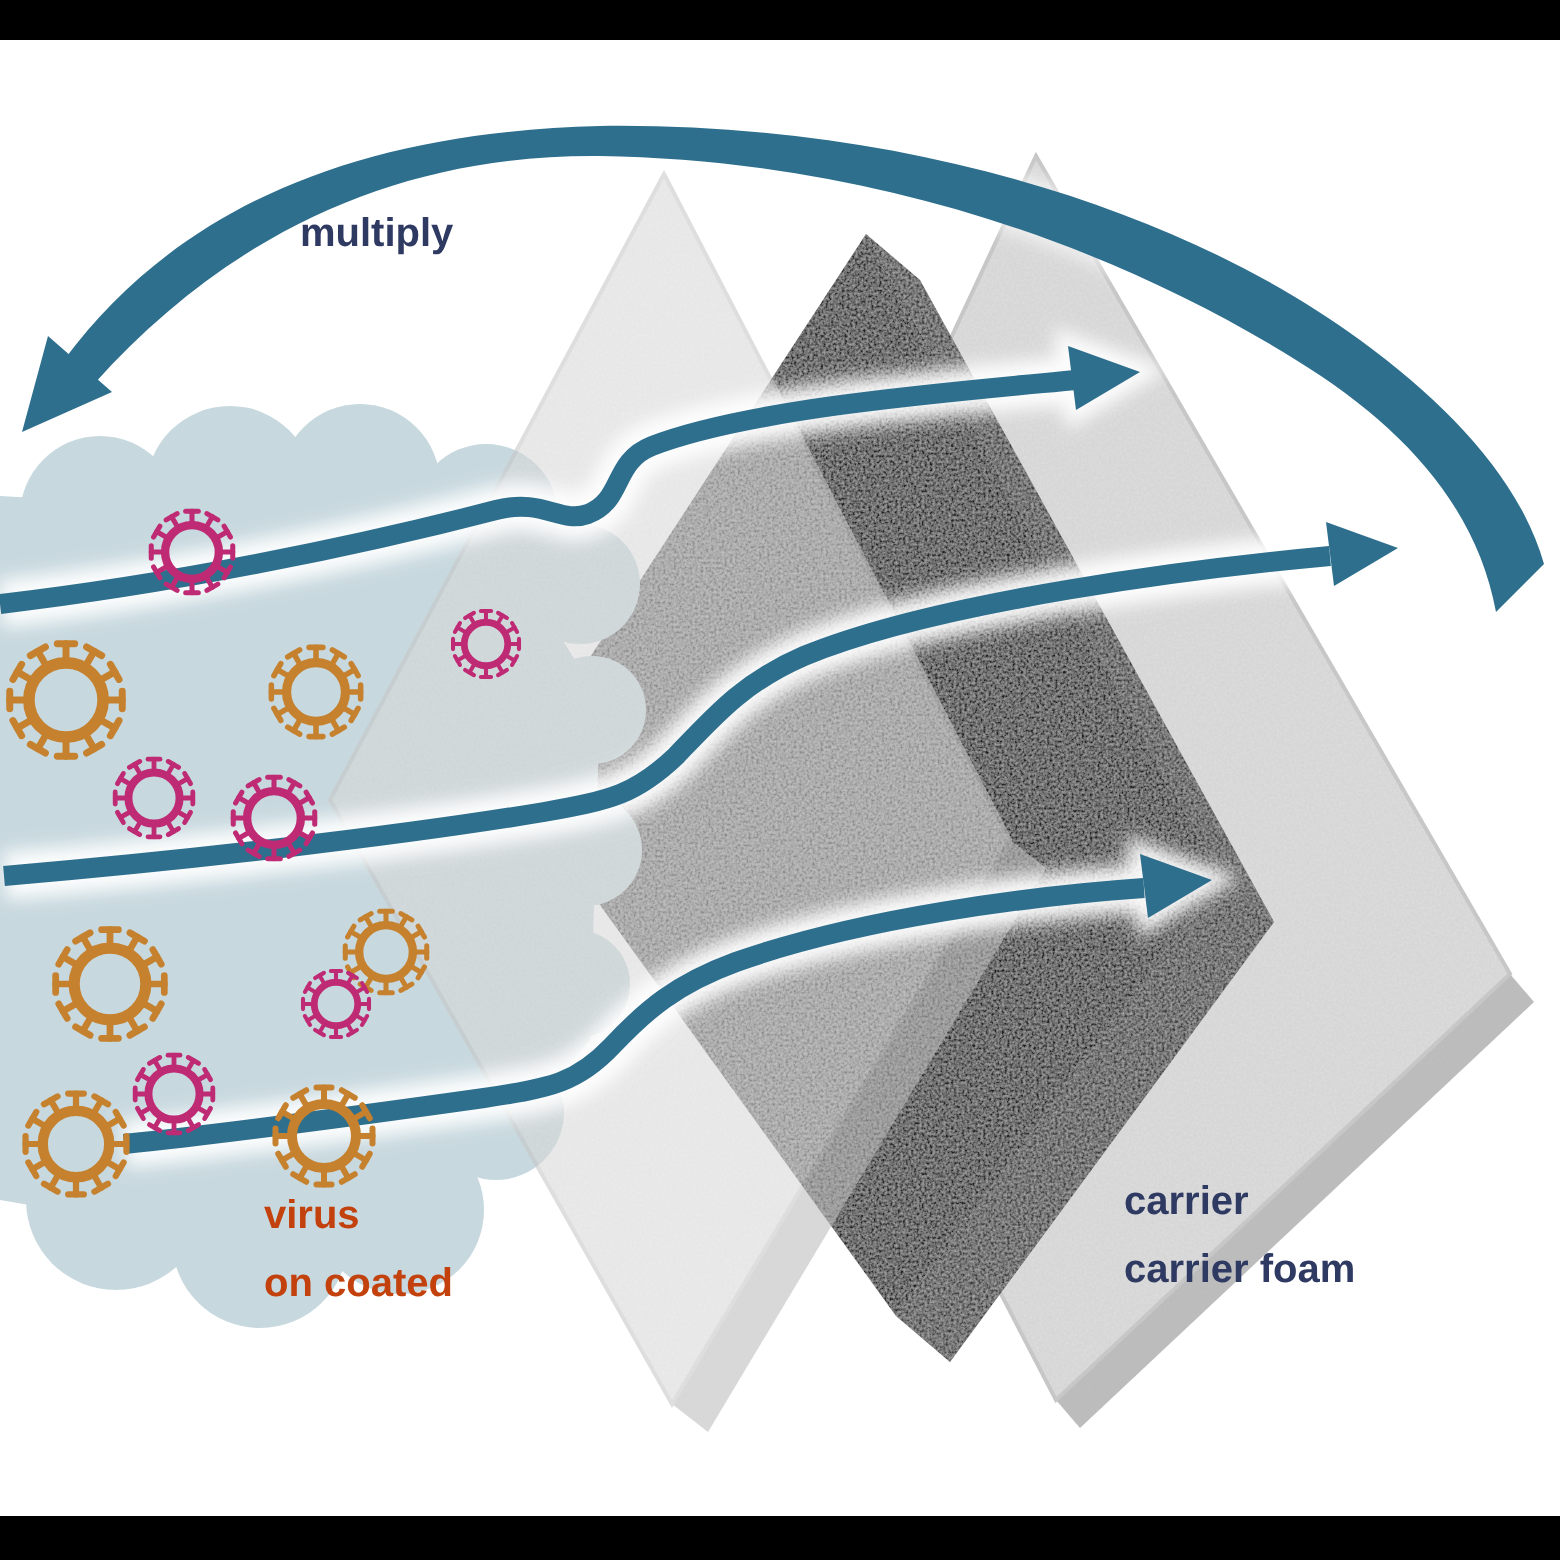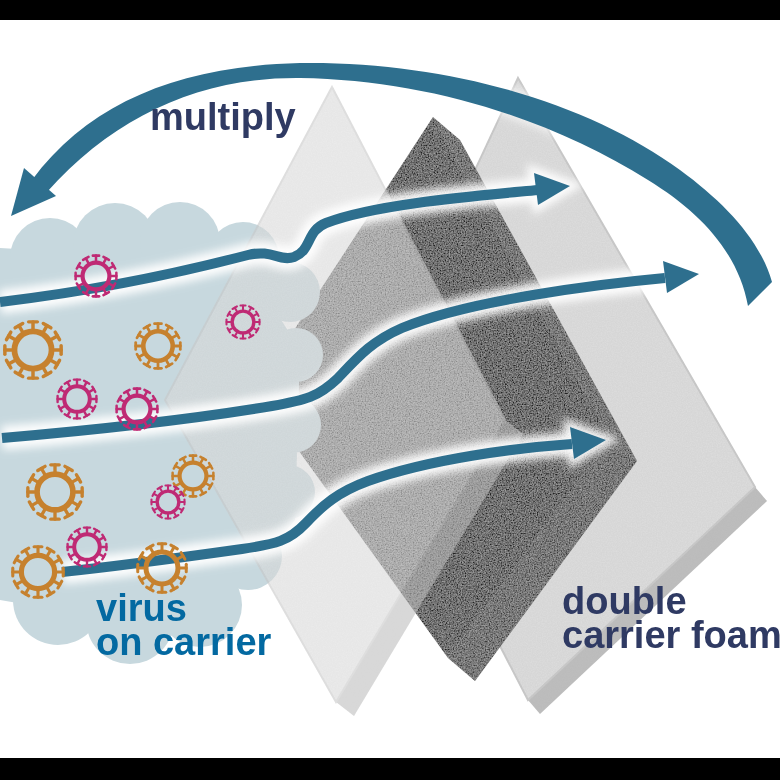--- a/index.html
+++ b/index.html
@@ -1,19 +1,19 @@
 <!DOCTYPE html>
 <html><head>
 <meta charset="utf-8">
 <style>
   html,body{margin:0;padding:0;background:#fff;}
   #stage{position:relative;width:780px;height:780px;overflow:hidden;background:#fff;}
   #scene{position:absolute;left:0;top:0;}
   .label{position:absolute;font-family:"Liberation Sans",sans-serif;font-weight:700;
-         font-size:38px;line-height:34px;color:#2f3a63;white-space:nowrap;z-index:5;}
+         font-size:20px;line-height:34px;color:#2f3a63;white-space:nowrap;z-index:5;}
   .label span{display:block;}
   #label-air{left:150px;top:100px;}
   #label-virus{left:96px;top:591px;}
   #label-foam{left:562px;top:584px;}
 </style>
 </head>
 <body>
 
 <div id="stage">
   <svg id="scene" width="780" height="780" viewBox="0 0 780 780">
@@ -431,21 +431,21 @@
       </g>
     <g id="g-letterbox">
         <rect x="0" y="0" width="780" height="20" fill="#000000"></rect>
         <rect x="0" y="758" width="780" height="22" fill="#000000"></rect>
       </g>
   </svg>
 
   <div class="label" id="label-air" style="color: rgb(47, 58, 99);">
     <span>multiply</span>
   </div>
-  <div class="label" id="label-virus" style="color: #0369a1;">
+  <div class="label" id="label-virus" style="color: #c2410c; margin-left: 36px;">
     <span>virus</span>
-    <span>on carrier</span>
+    <span>on coated</span>
   </div>
   <div class="label" id="label-foam" style="color: rgb(47, 58, 99);">
-    <span>double</span>
+    <span>carrier</span>
     <span>carrier foam</span>
   </div>
 </div>
 
 </body></html>

